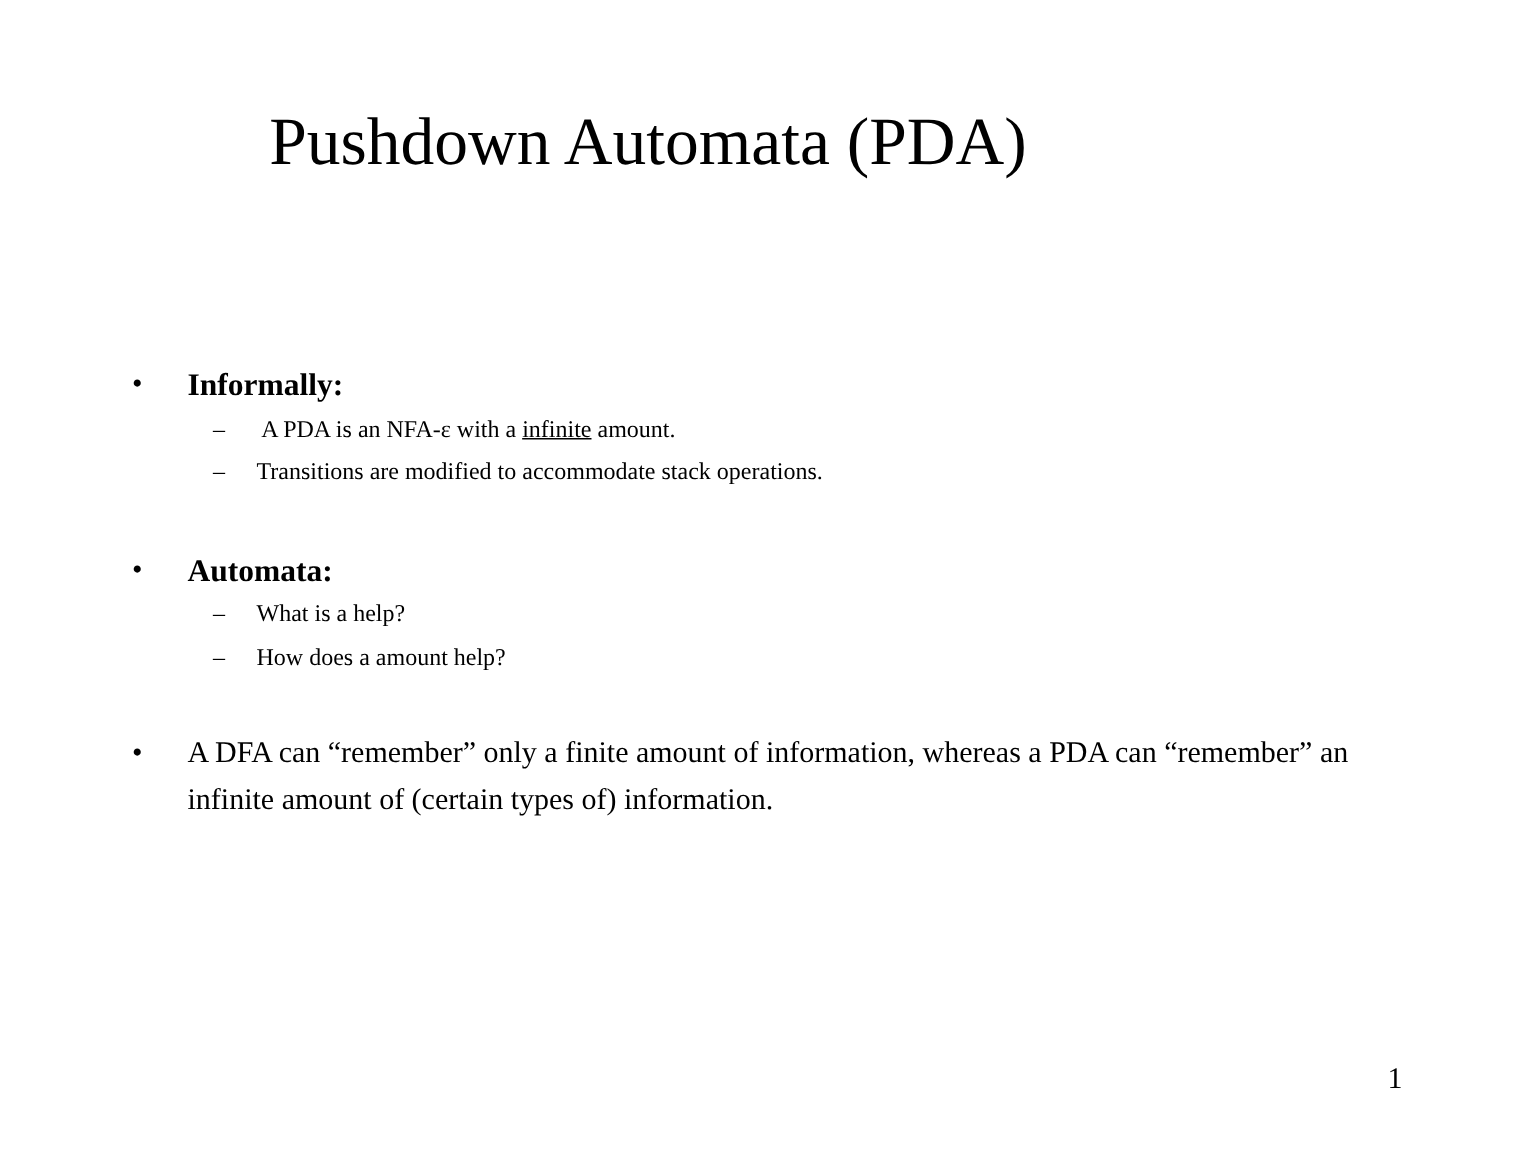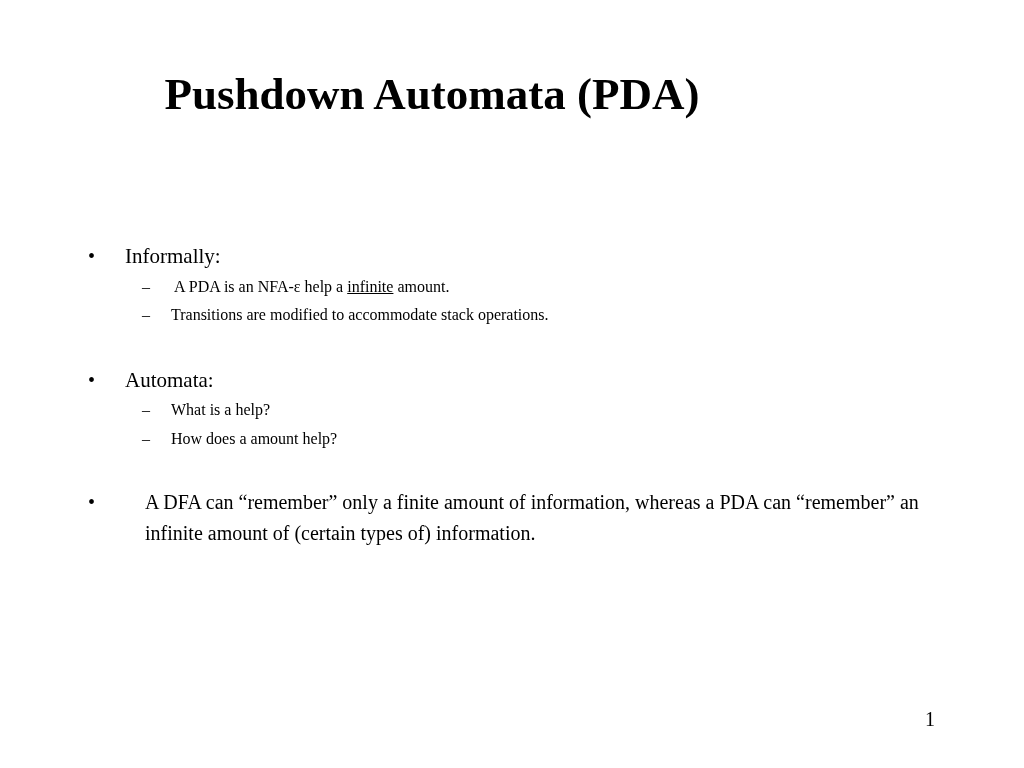--- a/index.html
+++ b/index.html
@@ -1,38 +1,38 @@
 <!DOCTYPE html>
 <html><head>
 <meta charset="utf-8">
 <style>
   html, body { margin: 0; padding: 0; }
   body { width: 1024px; height: 768px; background: #ffffff; position: relative; overflow: hidden;
          font-family: "Liberation Serif", "DejaVu Serif", serif; color: #000; }
-  .title { position: absolute; left: 0; width: 864px; top: 68px; text-align: center; font-size: 45px; font-weight: bold; }
+  .title { position: absolute; left: 0; width: 864px; top: 68px; text-align: center; font-size: 45px; }
   .bdot { position: absolute; left: 88px; font-size: 20px; }
   .btext { position: absolute; left: 125px; font-size: 21px; }
-  .bold { font-weight: normal; }
+  .bold { font-weight: bold; }
   .dash { position: absolute; left: 142px; font-size: 16px; }
   .stext { position: absolute; left: 171px; font-size: 16px; }
-  .para { position: absolute; left: 125px; width: 780px; font-size: 20px; line-height: 31px; margin-left: 20px; }
+  .para { position: absolute; left: 125px; width: 780px; font-size: 20px; line-height: 31px; }
   .u { text-decoration: underline; font-family: Liberation Serif, serif; }
   .pagenum { position: absolute; left: 925px; top: 708px; font-size: 20px; }
 </style>
 </head>
 <body>
 
 <div>
   <div class="title">Pushdown Automata (PDA)</div>
 
   <span class="bdot" style="top:245px">•</span>
   <span class="btext bold" style="top:244px">Informally:</span>
 
   <span class="dash" style="top:278px">–</span>
-  <span class="stext" style="top:278px;white-space:pre"><span> A PDA is an NFA-ε help a </span><span class="u">infinite</span><span> amount.</span></span>
+  <span class="stext" style="top:278px;white-space:pre"><span> A PDA is an NFA-ε with a </span><span class="u">infinite</span><span> amount.</span></span>
 
   <span class="dash" style="top:306px">–</span>
   <span class="stext" style="top:306px">Transitions are modified to accommodate stack operations.</span>
 
   <span class="bdot" style="top:369px">•</span>
   <span class="btext bold" style="top:368px">Automata:</span>
 
   <span class="dash" style="top:401px">–</span>
   <span class="stext" style="top:401px">What is a help?</span>
 

